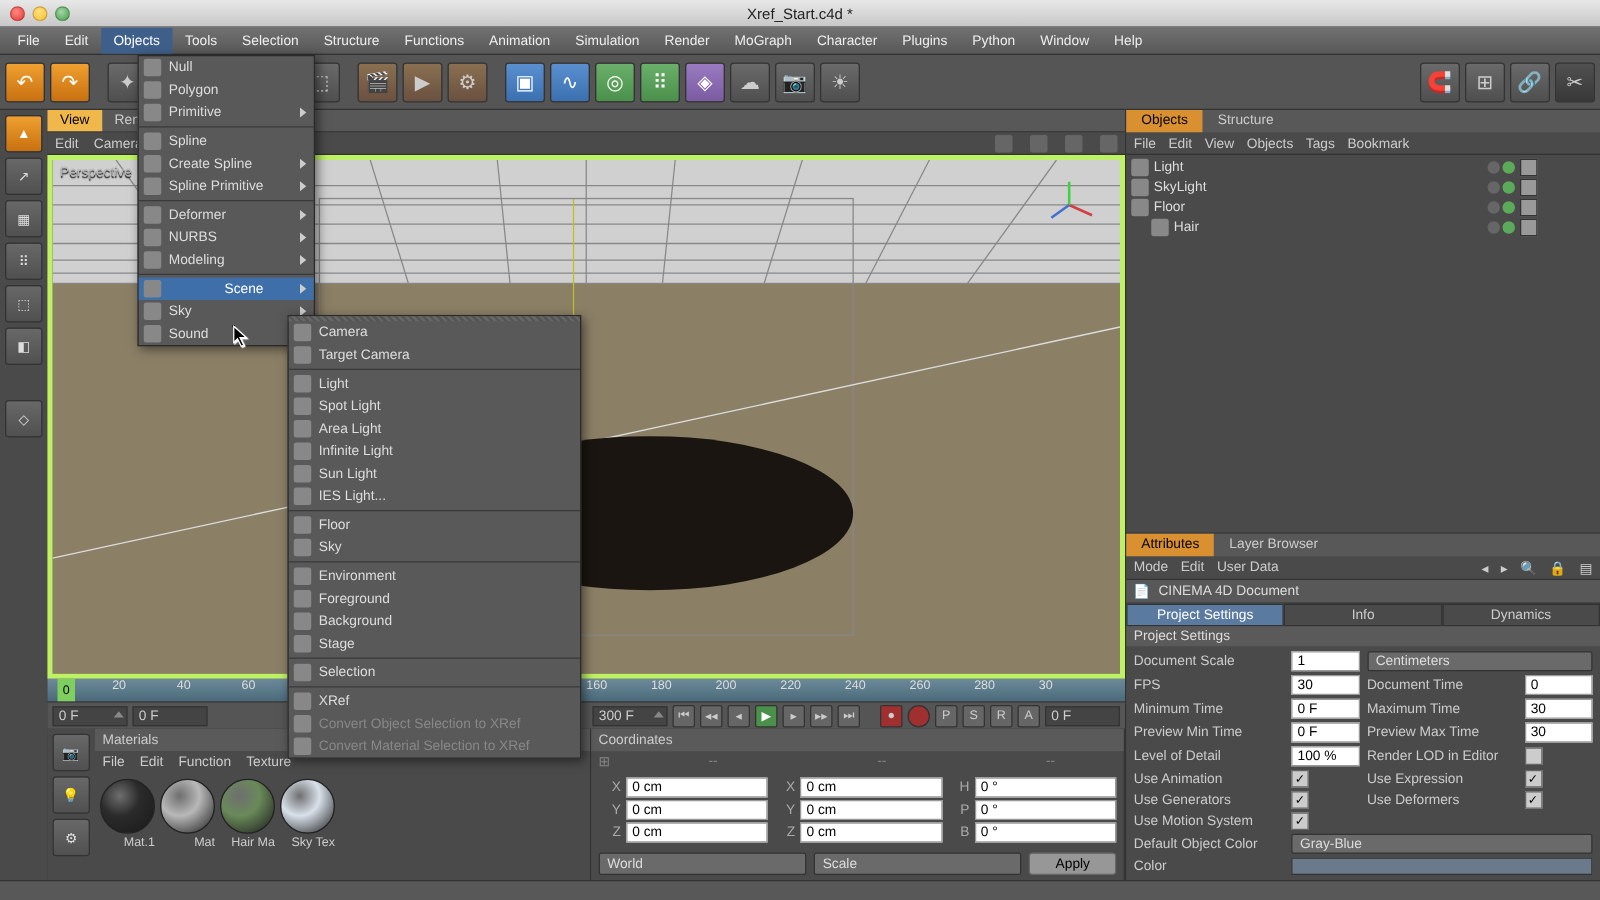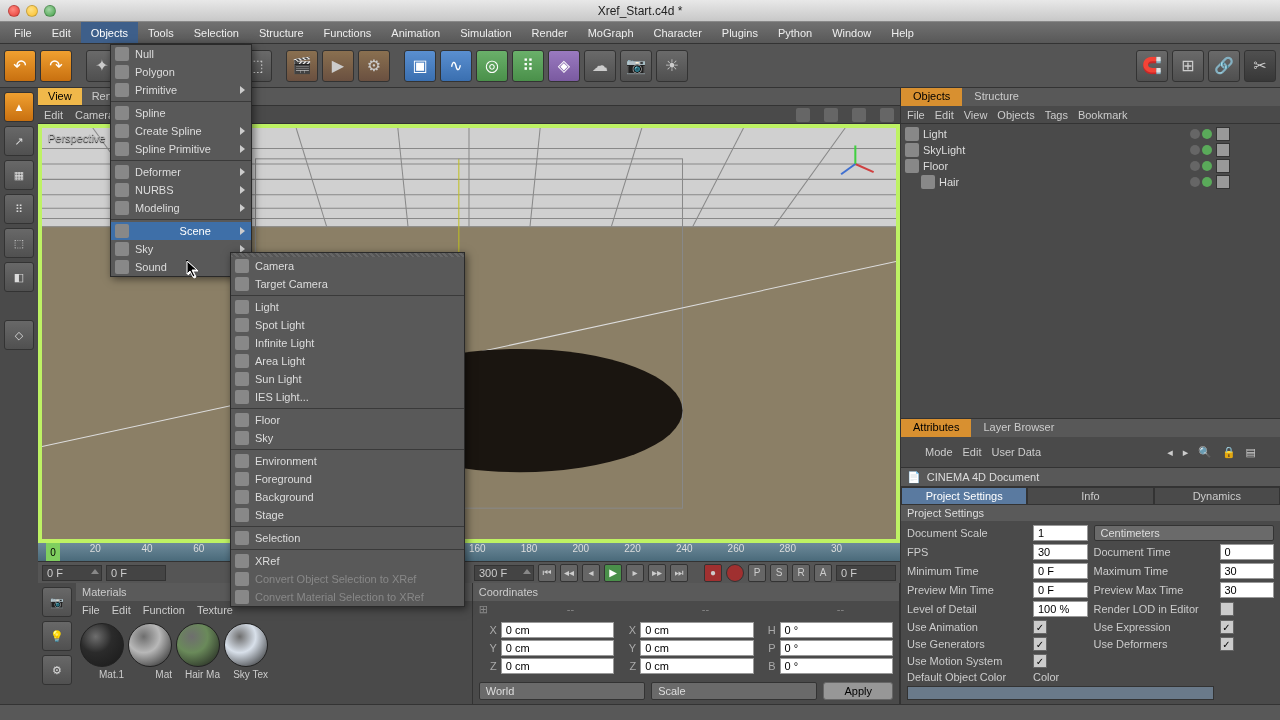--- a/index.html
+++ b/index.html
@@ -90,21 +90,21 @@
 .obj-dots { display:flex; gap:2px; justify-content: flex-end; min-width: 40px; }
 .obj-dot { width:10px; height:10px; border-radius:50%; background:#666;}
 .obj-dot.g { background:#5aaa5a;}
 .obj-tags { display:flex; gap:3px; min-width: 60px; }
 .tag-swatch { width:14px; height:14px; background:#999; border:1px solid #333;}
 
 .attr-panel { flex:1; display:flex; flex-direction:column; background:#4a4a4a; border-top: 1px solid #333;}
 .attr-tabs { height:18px; background:#585858; display:flex;}
 .attr-tabs .ptab { padding:2px 12px; color:#ccc;text-align:center;}
 .attr-tabs .ptab.active { background:#d89030; color:#000;}
-.attr-menu { height:30px; display:flex; align-items:center; gap:10px; padding:0 24px; color:#ccc;}
+.attr-menu { height:18px; display:flex; align-items:center; gap:10px; padding:0 6px; color:#ccc;}
 .attr-doc { height:20px; background:#585858; display:flex; align-items:center; gap:6px; padding:0 6px; color:#ddd; border-top:1px solid #333; border-bottom:1px solid #333;}
 .attr-subtabs { height:18px; display:flex; background:#4a4a4a;}
 .attr-subtabs .st { flex:1; text-align:center; padding:2px 0; color:#ccc; border:1px solid #333;}
 .attr-subtabs .st.active { background:#5a7aa0; color:#fff;}
 .attr-section-header { background:#5a5a5a; color:#ddd; padding:2px 6px;}
 .attr-fields { padding:4px 6px; display:grid; grid-template-columns: 120px 1fr 120px 1fr; gap:3px 6px; align-items:center;}
 .attr-fields .lab { color:#ccc;}
 .attr-fields .input { background:#fff; color:#000; padding:1px 4px; border:1px solid #999; position:relative;}
 .attr-fields .check { width:14px; height:14px; background:#ccc; border:1px solid #666; display:flex; align-items:center; justify-content:center; color:#000; font-size:10px;}
 .attr-fields .select { background:#6a6a6a; color:#ddd; padding:1px 6px; border:1px solid #333; border-radius:2px;}
@@ -476,20 +476,21 @@
         <div class="check">✓</div>
         <div class="lab">Use Deformers</div>
         <div class="check">✓</div>
 
         <div class="lab">Use Motion System</div>
         <div class="check">✓</div>
         <div></div>
           <div></div>
 
         <div class="lab">Default Object Color</div>
+        <div class="select" style="grid-column: span 3">Gray-Blue</div>
 
         <div class="lab">Color</div>
         <div style="grid-column: span 3; height:14px; background:#6a7a8a; border:1px solid #333"></div>
       </div>
     </div>
   </div>
 </div>
 <div class="statusbar"></div>
 
 <div class="dropdown" id="objects-dropdown" style="left:110px; top:44px;">
@@ -569,25 +570,25 @@
     <div class="mitem">
       <div class="micon"></div>
       <span>Light</span>
     </div>
     <div class="mitem">
       <div class="micon"></div>
       <span>Spot Light</span>
     </div>
     <div class="mitem">
       <div class="micon"></div>
+      <span>Area Light</span>
+    </div>
+    <div class="mitem">
+      <div class="micon"></div>
       <span>Infinite Light</span>
-    </div>
-    <div class="mitem">
-      <div class="micon"></div>
-      <span>Area Light</span>
     </div>
     <div class="mitem">
       <div class="micon"></div>
       <span>Sun Light</span>
     </div>
     <div class="mitem">
       <div class="micon"></div>
       <span>IES Light...</span>
     </div>
     <div class="msep"></div>

